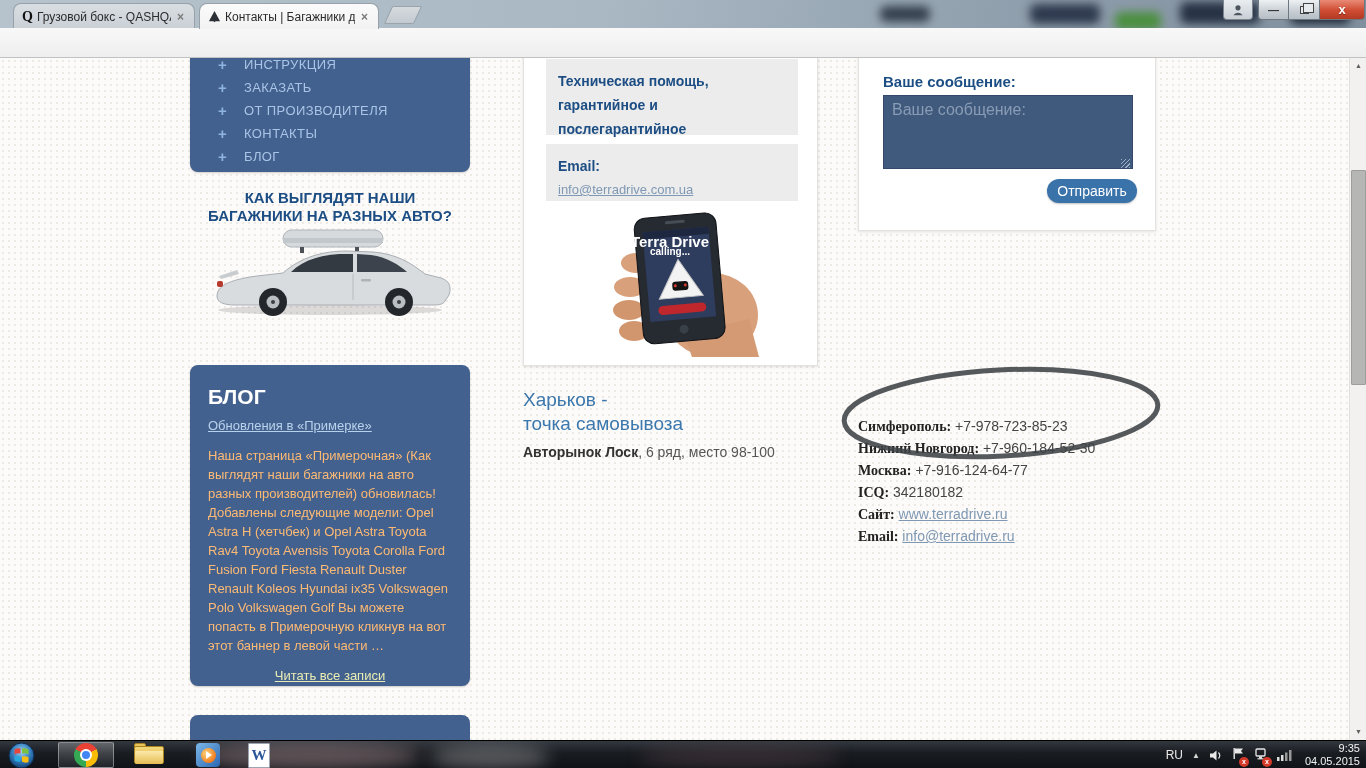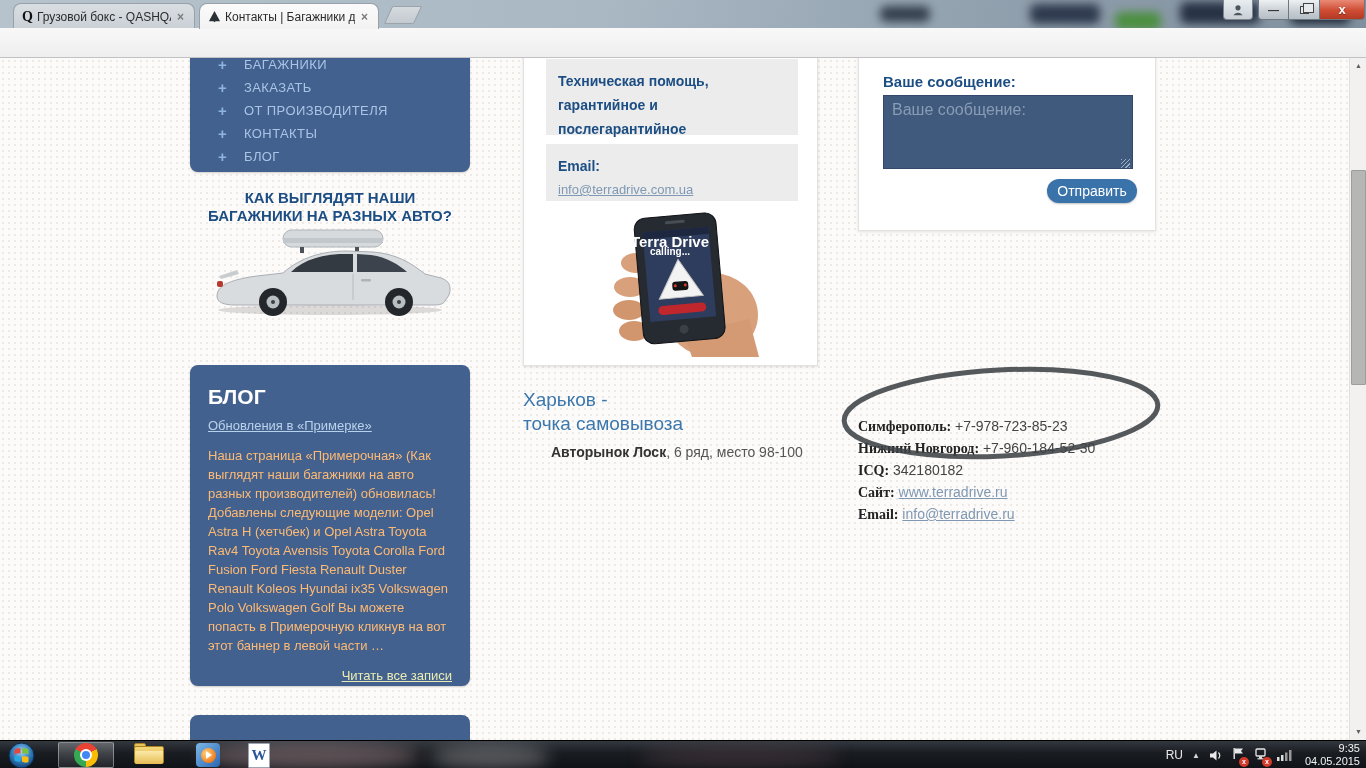--- a/index.html
+++ b/index.html
@@ -54,38 +54,38 @@
   .menu-item .plus { width:26px; font-size:15px; font-weight:bold; color:#8fb4e2; }
 
   .banner-title { position:absolute; left:190px; top:131px; width:280px; text-align:center; font-size:15px; font-weight:bold; color:#1c4e84; line-height:18px; white-space:pre-line; }
   .car-wrap { position:absolute; left:203px; top:166px; width:254px; height:92px; }
   .banner-btn { position:absolute; left:190px; top:259px; width:280px; height:26px; background:#306090; border-radius:6px; color:#fff; font-size:15px; text-align:center; line-height:26px; box-shadow:0 1px 2px rgba(0,0,0,.25); }
 
   .blog-box { position:absolute; left:190px; top:307px; width:280px; height:321px; border-radius:8px; padding:20px 18px; box-shadow:0 1px 2px rgba(0,0,0,.2); }
   .blog-title { color:#fff; font-size:21px; font-weight:bold; }
   .blog-link { display:inline-block; margin-top:9px; color:#b9d2ec; font-size:13px; text-decoration:underline; }
   .blog-text { margin-top:12px; color:#fdba74; font-size:13px; line-height:19px; }
-  .blog-readall { display:block; margin-top:13px; text-align:right; color:#e9edb4; font-size:13px; text-decoration:underline; }
+  .blog-readall { display:block; margin-top:13px; text-align:center; color:#e9edb4; font-size:13px; text-decoration:underline; }
   .blog-box2 { position:absolute; left:190px; top:657px; width:280px; height:40px; border-radius:8px 8px 0 0; }
 
   
   .mid-card { position:absolute; left:523px; top:-4px; width:295px; height:312px; background:#fff; border:1px solid #e4e2de; box-shadow:0 1px 3px rgba(0,0,0,.10); }
   .grey-block { position:absolute; left:22px; width:252px; background:#ececec; padding:10px 12px; }
   .gb1 { top:4px; height:76px; }
   .gb2 { top:89px; height:57px; }
   .gb-head { color:#1c4e84; font-size:14px; font-weight:bold; line-height:24px; }
   .gb-link { color:#7f98b3; font-size:13px; text-decoration:underline; display:inline-block; margin-top:4px; }
   .phone-wrap { position:absolute; left:60px; top:152px; width:175px; height:150px; }
   .phone-txt { position:absolute; color:#fff; font-weight:bold; text-align:center; width:80px; }
   .pt1 { left:46px; top:26px; font-size:15px; }
   .pt2 { left:46px; top:39px; font-size:10px; }
 
   .pickup-head { position:absolute; left:523px; top:330px; color:#3c78ad; font-size:19px; line-height:24px; white-space:pre-line; }
   .pickup-addr { position:absolute; left:523px; top:386px; font-size:14px; color:#555; }
-  .pickup-addr b { color:#333;margin-left:28px; }
+  .pickup-addr b { color:#333; }
 
   
   .right-card { position:absolute; left:858px; top:-4px; width:298px; height:177px; background:#fff; border:1px solid #e4e2de; box-shadow:0 1px 3px rgba(0,0,0,.10); }
   .msg-label { position:absolute; left:24px; top:18px; color:#1c4e84; font-size:15px; font-weight:bold; }
   .msg-area { position:absolute; left:24px; top:40px; width:250px; height:74px; background:#3f5a7d; border:1px solid #33486a; color:#e6ecf2; font-size:16px; padding:5px 8px; resize:none; font-family:"Liberation Sans", sans-serif; }
   .msg-area::placeholder { color:#8a9cb5; opacity:1; }
   .msg-resize { position:absolute; left:262px; top:104px; width:9px; height:9px; background:repeating-linear-gradient(135deg,#9fb0c6 0 1px, rgba(0,0,0,0) 1px 3px); }
   .msg-btn { position:absolute; left:188px; top:124px; width:90px; height:24px; border-radius:13px; background:#3a72aa; color:#fff; font-size:14px; text-align:center; line-height:24px; box-shadow:0 1px 2px rgba(0,0,0,.25); }
 
   .russia-head { position:absolute; left:858px; top:330px; color:#3c78ad; font-size:20px; }
@@ -183,21 +183,21 @@
     <span class="url"><span>terradrive.com.ua</span><span class="path">/contact-us/</span></span>
     <span class="star-icon">★</span>
   </div>
   <div class="menu-icon">≡</div>
 
   <div class="viewport">
 
     <div class="menu-box panel-blue">
       <div class="menu-item">
           <span class="plus">+</span>
-          <span>БАГАЖНИКИ</span>
+          <span>ИНСТРУКЦИЯ</span>
         </div>
       <div class="menu-item">
           <span class="plus">+</span>
           <span>ЗАКАЗАТЬ</span>
         </div>
       <div class="menu-item">
           <span class="plus">+</span>
           <span>ОТ ПРОИЗВОДИТЕЛЯ</span>
         </div>
       <div class="menu-item">
@@ -288,20 +288,21 @@
     <div class="right-card">
       <div class="msg-label">Ваше сообщение:</div>
       <textarea class="msg-area" placeholder="Ваше сообщение:" style=""></textarea>
       <div class="msg-resize"></div>
       <div class="msg-btn">Отправить</div>
     </div>
 
     <div class="russia-list">
       <div class="russia-row"><b>Симферополь:</b> <span>+7-978-723-85-23</span></div>
       <div class="russia-row"><b>Нижний Новгород:</b> <span>+7-960-184-52-30</span></div>
+      <div class="russia-row"><b>Москва:</b> <span>+7-916-124-64-77</span></div>
       <div class="russia-row"><b>ICQ:</b> <span>342180182</span></div>
       <div class="russia-row"><b>Сайт:</b> <a class="inline-link">www.terradrive.ru</a></div>
       <div class="russia-row"><b>Email:</b> <a class="inline-link">info@terradrive.ru</a></div>
     </div>
 
     <svg class="annotation" viewBox="0 0 350 128">
       <ellipse cx="173" cy="60" rx="157" ry="43" fill="none" stroke="#3e4245" stroke-width="5" opacity="0.88" transform="rotate(-3 173 60)"></ellipse>
     </svg>
 
     <div class="scrollbar">

